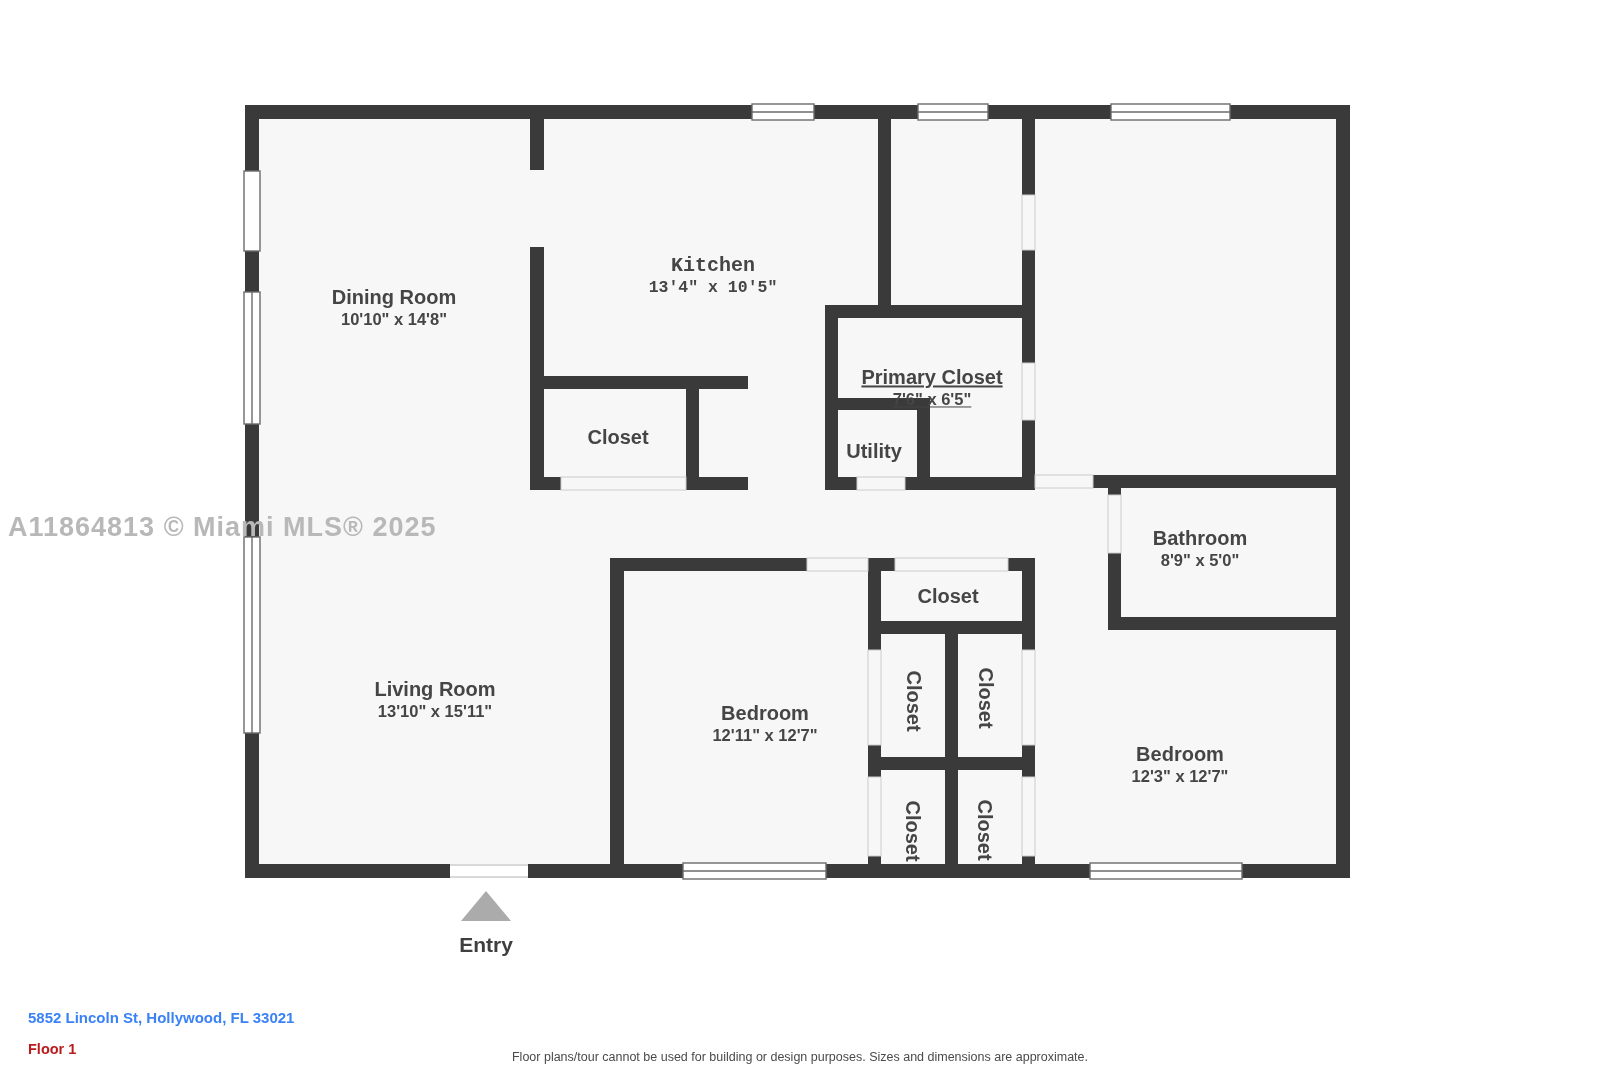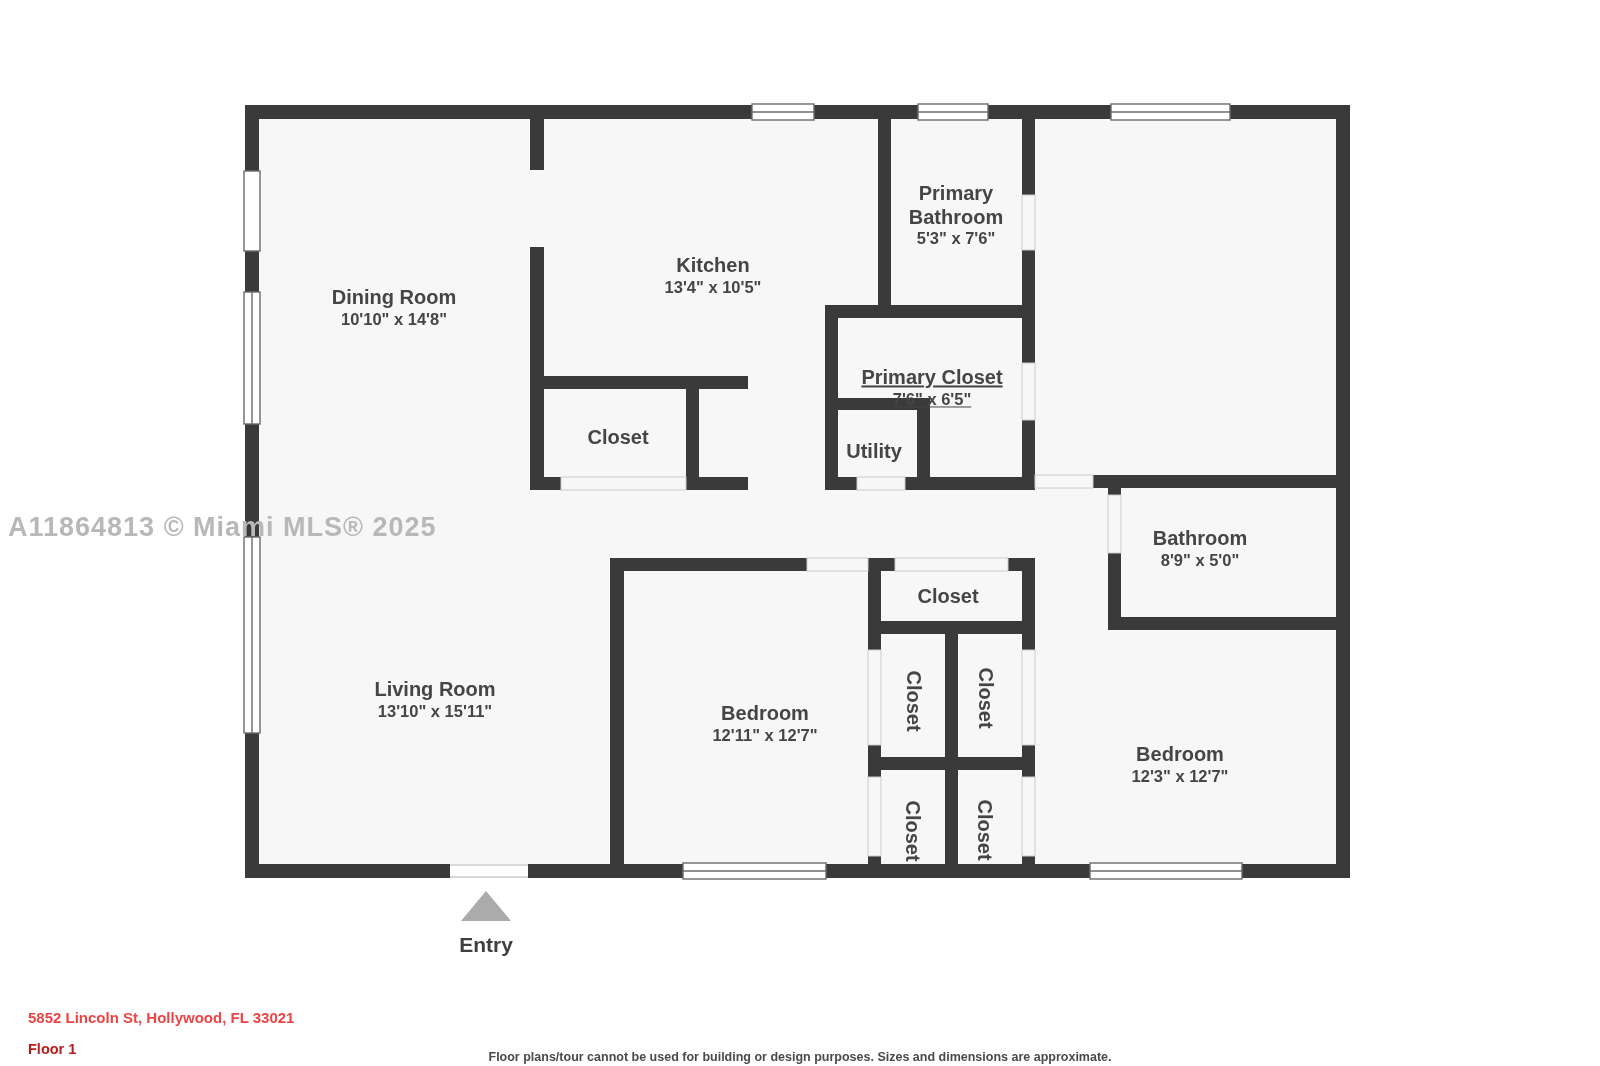--- a/index.html
+++ b/index.html
@@ -21,28 +21,28 @@
   .room-label.vertical .rname{font-size:20px;font-weight:700;}
   #watermark{
     position:absolute;left:8px;top:512px;font-size:27px;font-weight:700;
     color:#b8b8b8;letter-spacing:1px;white-space:nowrap;
   }
   #entry-label{
     position:absolute;left:486px;top:945px;transform:translate(-50%,-50%);
     font-size:21px;font-weight:700;color:#3f3f3f;text-align:right;
   }
   #footer-address{
-    position:absolute;left:28px;top:1009px;font-size:15px;font-weight:700;color:#ef4444;
+    position:absolute;left:28px;top:1009px;font-size:15px;font-weight:700;color:#3b82f6;
   }
   #footer-floor{
     position:absolute;left:28px;top:1041px;font-size:14.5px;font-weight:700;color:#b91c1c;
   }
   #footer-disclaimer{
     position:absolute;left:800px;top:1050px;transform:translateX(-50%);
-    font-size:12.5px;font-weight:700;color:#4a4a4a;white-space:nowrap;
+    font-size:12.5px;font-weight:400;color:#4a4a4a;white-space:nowrap;
   }
 </style>
 </head>
 <body>
 
 <div id="screen">
 
   <svg id="plan-svg" width="1600" height="1066" viewBox="0 0 1600 1066">
 
     <rect x="245" y="105" width="1105" height="773" fill="#f7f7f7"></rect>
@@ -142,29 +142,25 @@
     </g>
 
     <polygon points="486,891 461,921 511,921" fill="#ababab"></polygon>
   </svg>
 
   <div class="room-label" style="left:394px;top:308px;">
     <span class="rname">Dining Room</span>
     <span class="rdims">10'10" x 14'8"</span>
   </div>
 
-  <div class="room-label" style="left:713px;top:276px;">
+  <div class="room-label" style="left:713px;top:276px;font-family:Liberation Mono, monospace;">
     <span class="rname">Kitchen</span>
     <span class="rdims">13'4" x 10'5"</span>
   </div>
 
-  <div class="room-label wrap" style="left:956px;top:215px;">
-    <span class="rname">Primary Bathroom</span>
-    <span class="rdims">5'3" x 7'6"</span>
-  </div>
 
 
   <div class="room-label" style="left:932px;top:388px;text-decoration:underline;">
     <span class="rname">Primary Closet</span>
     <span class="rdims">7'6" x 6'5"</span>
   </div>
 
   <div class="room-label" style="left:874px;top:452px;">
     <span class="rname">Utility</span>
   </div>

